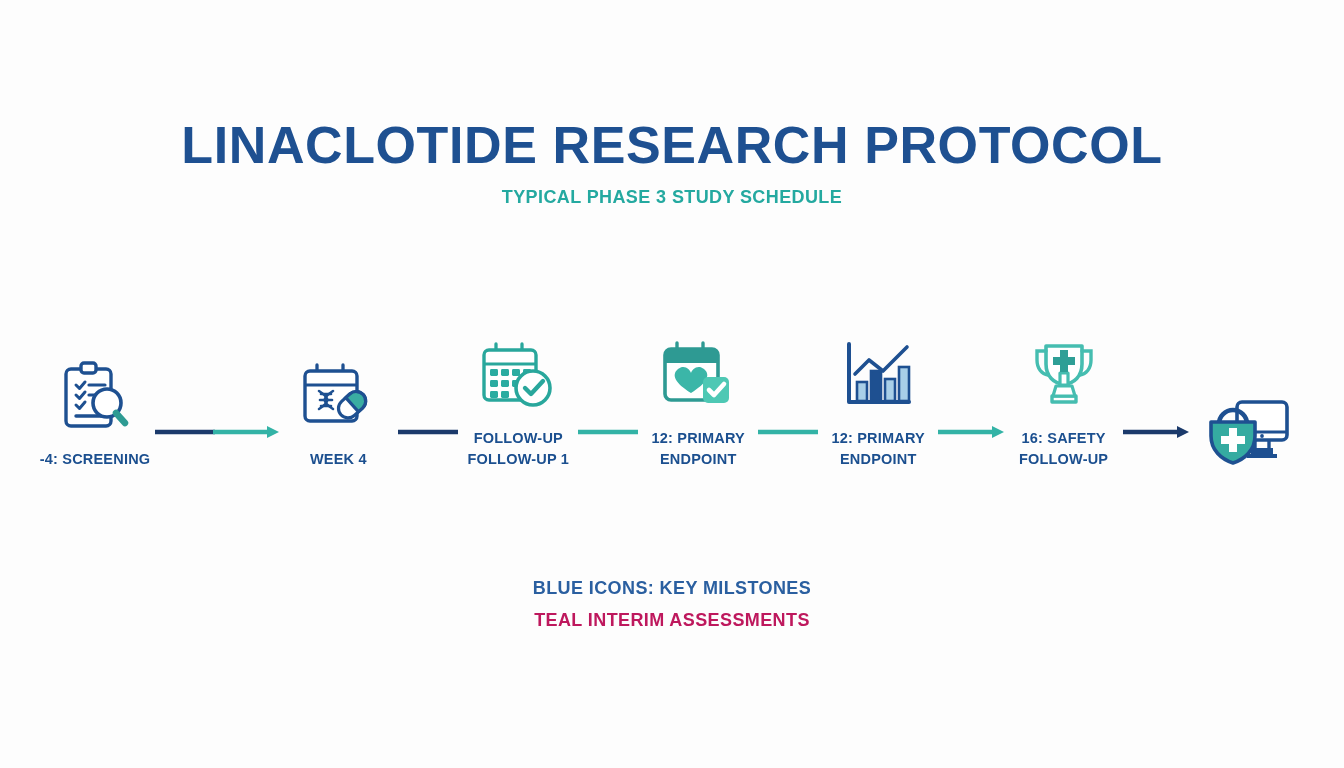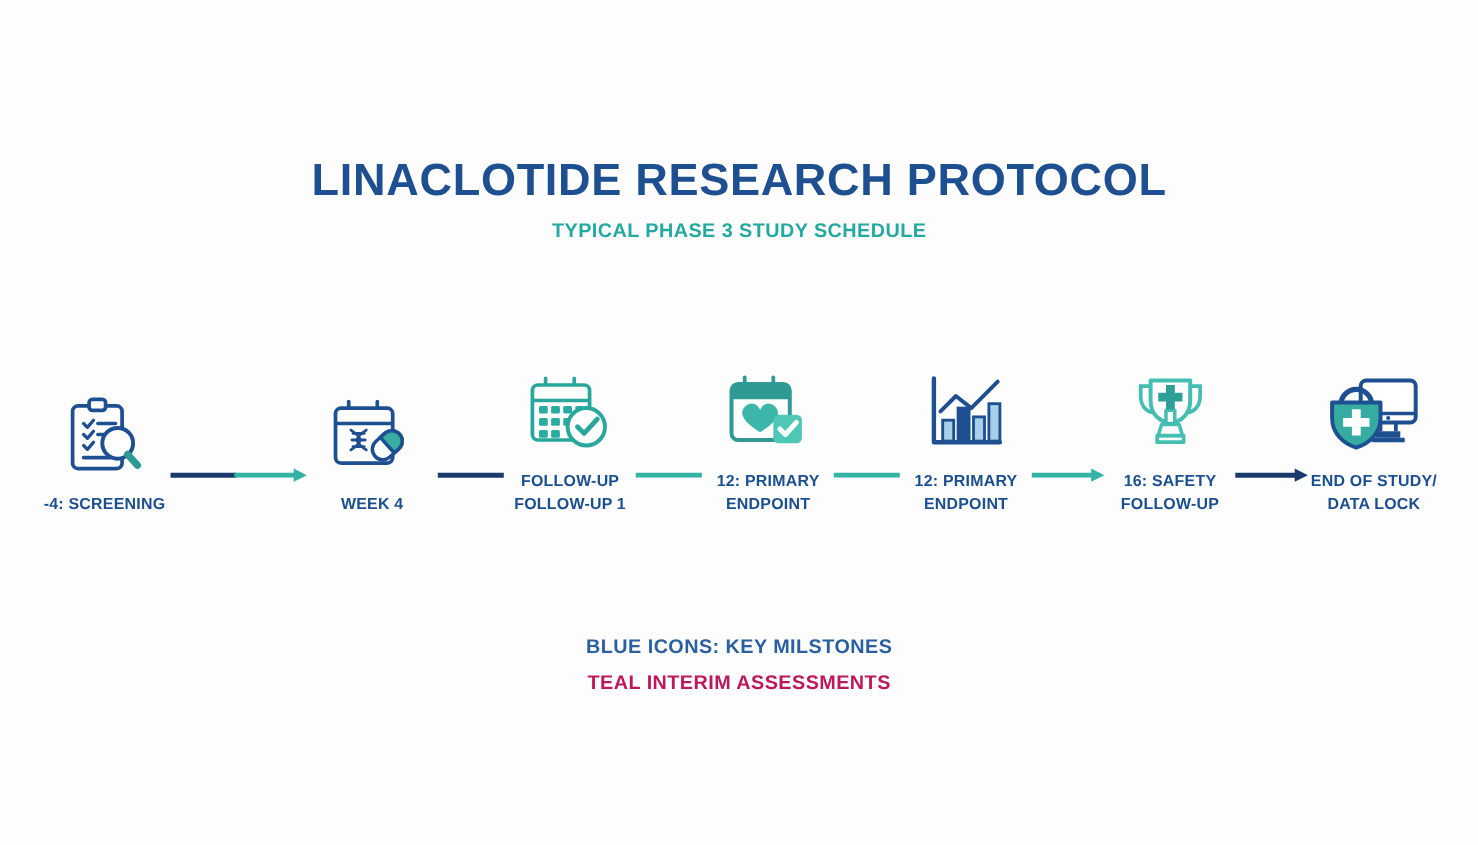--- a/index.html
+++ b/index.html
@@ -21,27 +21,26 @@
     display: flex;
     flex-direction: column;
     align-items: center;
   }
   .title-block {
     margin-top: 118px;
     text-align: center;
     user-select: none;
   }
   .main-title {
-    font-size: 41px;
+    font-size: 52px;
     font-weight: bold;
     letter-spacing: 0.6px;
     color: #1e5091;
     line-height: 1.05;
     white-space: nowrap;
-    margin-top: 24px;
   }
   .sub-title {
     margin-top: 14px;
     font-size: 18px;
     font-weight: bold;
     letter-spacing: 0.4px;
     color: #24a9a0;
     white-space: nowrap;
   }
 
@@ -287,22 +286,20 @@
           <line x1="30" y1="36" x2="80" y2="36" stroke="#1e5091" stroke-width="3.2"></line>
           <circle cx="55" cy="40" r="1.9" fill="#1e5091"></circle>
           <path d="M48 44 v8 M62 44 v8" stroke="#1e5091" stroke-width="3.4"></path>
           <path d="M40 58 h30 v4 H40 Z" fill="#1e5091"></path>
           <path d="M44 52 h22 v6 H44 Z" fill="#1e5091"></path>
           <path d="M12 28 a14 14 0 0 1 28 0" fill="none" stroke="#1e5091" stroke-width="4.6"></path>
           <path d="M4 26 h44 v14 C48 54, 38 63, 26 67 C14 63, 4 54, 4 40 Z" fill="#35aba1" stroke="#1e5091" stroke-width="3.6" stroke-linejoin="round"></path>
           <path d="M22 32 h8 v8 h8 v8 h-8 v8 h-8 v-8 h-8 v-8 h8 Z" fill="#ffffff"></path>
         </svg>
       </div>
-      <div class="step-label">END OF STUDY/
-DATA LOCK</div>
     </div>
 
   </div>
 
   <div class="legend">
     <div class="legend-line">BLUE ICONS: KEY MILSTONES</div>
     <div class="legend-line second">TEAL INTERIM ASSESSMENTS</div>
   </div>
 
 </div>

